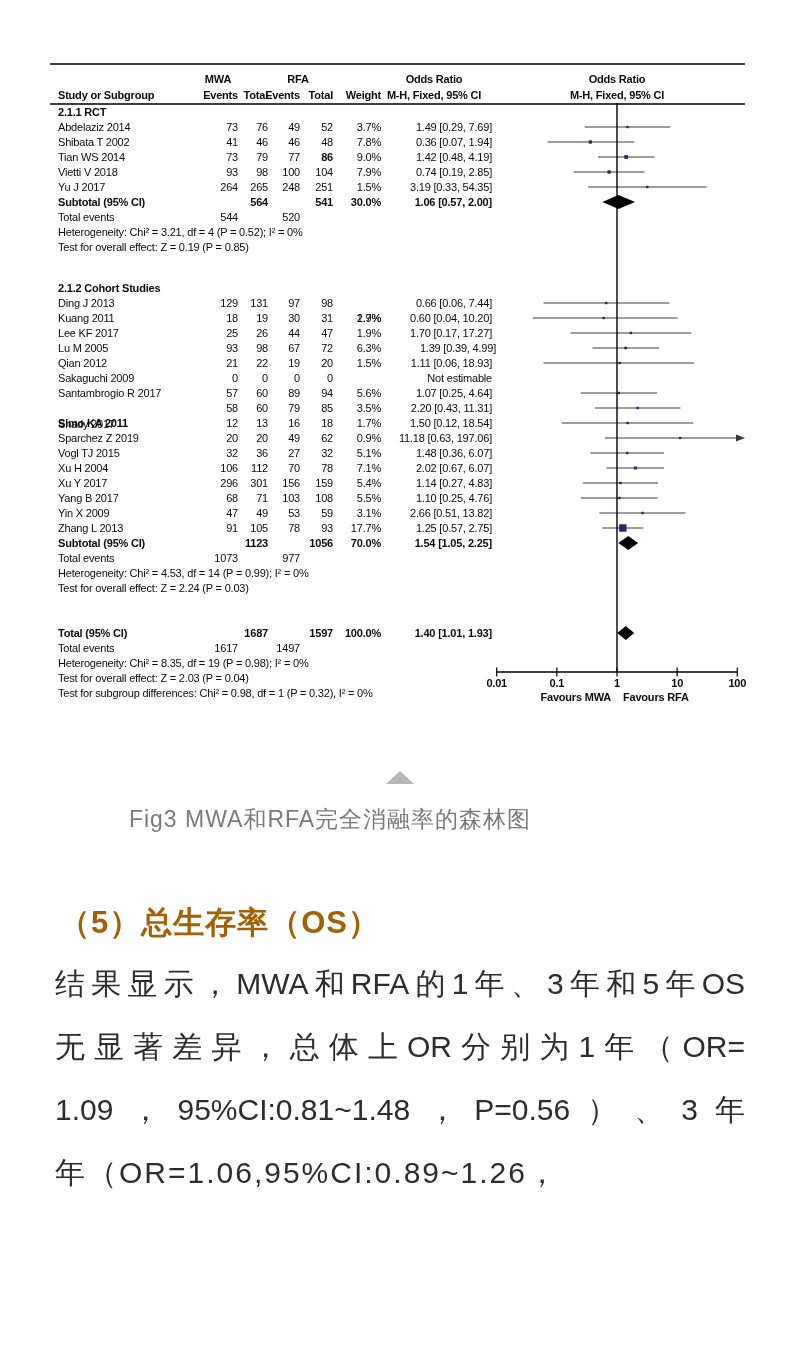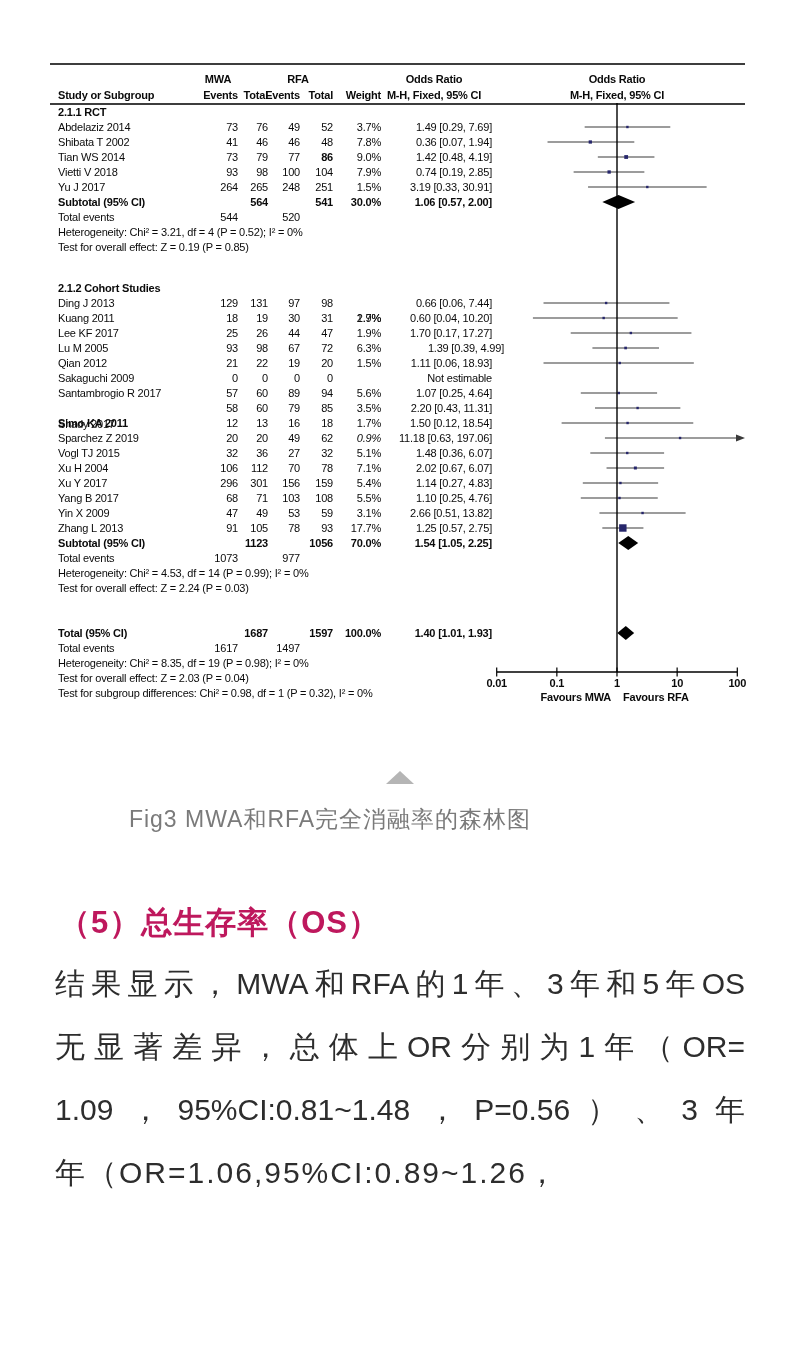--- a/index.html
+++ b/index.html
@@ -128,21 +128,21 @@
       <div class="ftxt" style="right: 500px; top: 104.5px;">100</div>
       <div class="ftxt" style="right: 467px; top: 104.5px;">104</div>
       <div class="ftxt" style="right: 419px; top: 104.5px;">7.9%</div>
       <div class="ftxt" style="right: 308px; top: 104.5px;">0.74 [0.19, 2.85]</div>
       <div class="ftxt" style="left: 58px; top: 119.5px;">Yu J 2017</div>
       <div class="ftxt" style="right: 562px; top: 119.5px;">264</div>
       <div class="ftxt" style="right: 532px; top: 119.5px;">265</div>
       <div class="ftxt" style="right: 500px; top: 119.5px;">248</div>
       <div class="ftxt" style="right: 467px; top: 119.5px;">251</div>
       <div class="ftxt" style="right: 419px; top: 119.5px;">1.5%</div>
-      <div class="ftxt" style="right: 308px; top: 119.5px;">3.19 [0.33, 30.91]</div>
+      <div class="ftxt" style="right: 308px; top: 119.5px;">3.19 [0.33, 54.35]</div>
       <div class="ftxt fb" style="left: 58px; top: 134.5px;">Subtotal (95% CI)</div>
       <div class="ftxt fb" style="right: 532px; top: 134.5px;">564</div>
       <div class="ftxt fb" style="right: 467px; top: 134.5px;">541</div>
       <div class="ftxt fb" style="right: 419px; top: 134.5px;">30.0%</div>
       <div class="ftxt fb" style="right: 308px; top: 134.5px;">1.06 [0.57, 2.00]</div>
       <div class="ftxt" style="left: 58px; top: 149.5px;">Total events</div>
       <div class="ftxt" style="right: 562px; top: 149.5px;">544</div>
       <div class="ftxt" style="right: 500px; top: 149.5px;">520</div>
       <div class="ftxt" style="left: 58px; top: 164.5px;">Heterogeneity: Chi² = 3.21, df = 4 (P = 0.52); I² = 0%</div>
       <div class="ftxt" style="left: 58px; top: 179.5px;">Test for overall effect: Z = 0.19 (P = 0.85)</div>
@@ -167,21 +167,21 @@
       <div class="ftxt" style="right: 500px; top: 265.5px;">44</div>
       <div class="ftxt" style="right: 467px; top: 265.5px;">47</div>
       <div class="ftxt" style="right: 419px; top: 265.5px;">1.9%</div>
       <div class="ftxt" style="right: 308px; top: 265.5px;">1.70 [0.17, 17.27]</div>
       <div class="ftxt" style="left: 58px; top: 280.5px;">Lu M 2005</div>
       <div class="ftxt" style="right: 562px; top: 280.5px;">93</div>
       <div class="ftxt" style="right: 532px; top: 280.5px;">98</div>
       <div class="ftxt" style="right: 500px; top: 280.5px;">67</div>
       <div class="ftxt" style="right: 467px; top: 280.5px;">72</div>
       <div class="ftxt" style="right: 419px; top: 280.5px;">6.3%</div>
-      <div class="ftxt" style="right: 296px; top: 280.5px; margin-left: 37px;">1.39 [0.39, 4.99]</div>
+      <div class="ftxt" style="right: 304px; top: 280.5px; margin-left: 37px;">1.39 [0.39, 4.99]</div>
       <div class="ftxt" style="left: 58px; top: 295.5px;">Qian 2012</div>
       <div class="ftxt" style="right: 562px; top: 295.5px;">21</div>
       <div class="ftxt" style="right: 532px; top: 295.5px;">22</div>
       <div class="ftxt" style="right: 500px; top: 295.5px;">19</div>
       <div class="ftxt" style="right: 467px; top: 295.5px;">20</div>
       <div class="ftxt" style="right: 419px; top: 295.5px;">1.5%</div>
       <div class="ftxt" style="right: 308px; top: 295.5px;">1.11 [0.06, 18.93]</div>
       <div class="ftxt" style="left: 58px; top: 310.5px;">Sakaguchi 2009</div>
       <div class="ftxt" style="right: 562px; top: 310.5px;">0</div>
       <div class="ftxt" style="right: 532px; top: 310.5px;">0</div>
@@ -207,21 +207,21 @@
       <div class="ftxt" style="right: 532px; top: 355.5px;">13</div>
       <div class="ftxt" style="right: 500px; top: 355.5px;">16</div>
       <div class="ftxt" style="right: 467px; top: 355.5px;">18</div>
       <div class="ftxt" style="right: 419px; top: 355.5px;">1.7%</div>
       <div class="ftxt" style="right: 308px; top: 355.5px;">1.50 [0.12, 18.54]</div>
       <div class="ftxt" style="left: 58px; top: 370.5px;">Sparchez Z 2019</div>
       <div class="ftxt" style="right: 562px; top: 370.5px;">20</div>
       <div class="ftxt" style="right: 532px; top: 370.5px;">20</div>
       <div class="ftxt" style="right: 500px; top: 370.5px;">49</div>
       <div class="ftxt" style="right: 467px; top: 370.5px;">62</div>
-      <div class="ftxt" style="right: 419px; top: 370.5px; font-style: italic;">0.9%</div>
+      <div class="ftxt" style="right: 419px; top: 370.5px;">0.9%</div>
       <div class="ftxt" style="right: 308px; top: 370.5px;">11.18 [0.63, 197.06]</div>
       <div class="ftxt" style="left: 58px; top: 385.5px;">Vogl TJ 2015</div>
       <div class="ftxt" style="right: 562px; top: 385.5px;">32</div>
       <div class="ftxt" style="right: 532px; top: 385.5px;">36</div>
       <div class="ftxt" style="right: 500px; top: 385.5px;">27</div>
       <div class="ftxt" style="right: 467px; top: 385.5px;">32</div>
       <div class="ftxt" style="right: 419px; top: 385.5px;">5.1%</div>
       <div class="ftxt" style="right: 308px; top: 385.5px;">1.48 [0.36, 6.07]</div>
       <div class="ftxt" style="left: 58px; top: 400.5px;">Xu H 2004</div>
       <div class="ftxt" style="right: 562px; top: 400.5px;">106</div>
@@ -282,20 +282,20 @@
       <div class="ftxt fb" style="left: 496.7px; transform: translateX(-50%); top: 615.5px;">0.01</div>
       <div class="ftxt fb" style="left: 556.85px; transform: translateX(-50%); top: 615.5px;">0.1</div>
       <div class="ftxt fb" style="left: 617px; transform: translateX(-50%); top: 615.5px;">1</div>
       <div class="ftxt fb" style="left: 677.15px; transform: translateX(-50%); top: 615.5px;">10</div>
       <div class="ftxt fb" style="left: 737.3px; transform: translateX(-50%); top: 615.5px;">100</div>
       <div class="ftxt fb" style="right: 189px; top: 629.5px;">Favours MWA</div>
       <div class="ftxt fb" style="left: 623px; top: 629.5px;">Favours RFA</div>
     </div>
   <div class="tri"></div>
   <div class="caption">Fig3 MWA和RFA完全消融率的森林图</div>
-  <h2 class="heading" style="color: #be185d;">（5）总生存率（OS）</h2>
+  <h2 class="heading" style="color: #a16207;">（5）总生存率（OS）</h2>
   <div class="para">
       <div class="line">结果显示，MWA和RFA的1年、3年和5年OS</div>
       <div class="line">无显著差异，总体上OR分别为1年（OR=</div>
       <div class="line">1.09，95%CI:0.81~1.48，P=0.56）、3年</div>
       <div class="line">年（OR=1.06,95%CI:0.89~1.26，</div>
     </div>
 </div>
 
 </body></html>

